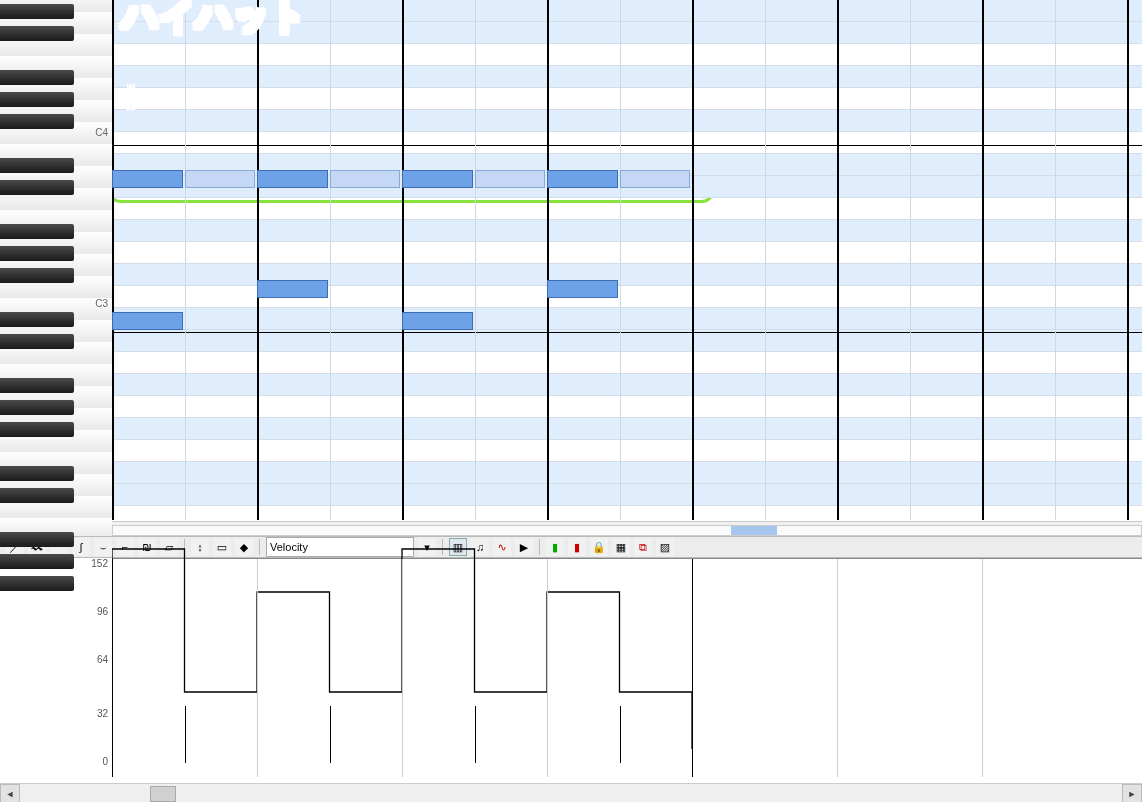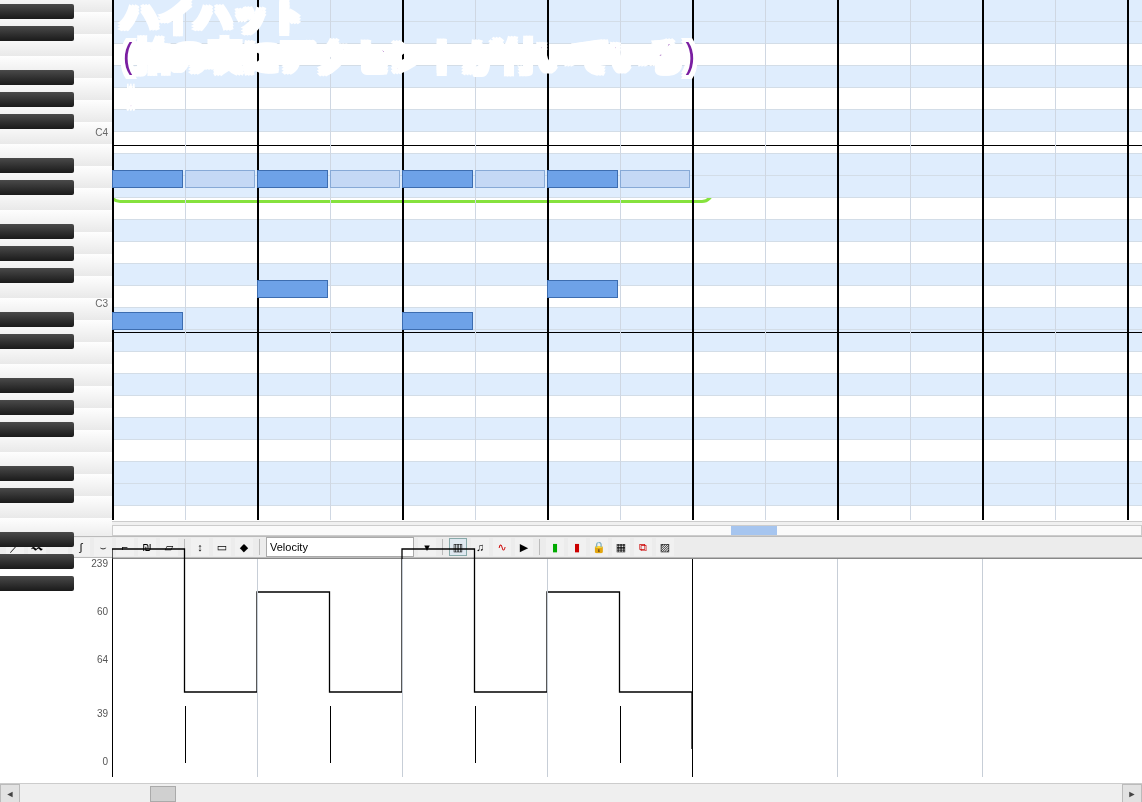--- a/index.html
+++ b/index.html
@@ -392,21 +392,21 @@
 
   <div class="small-scroll">
     <div class="track">
       <div class="mark" style="left:618px"></div>
     </div>
   </div>
 </div>
 
 <div class="anno" style="left:122px;top:-4px">
   <span>ハイハット</span><br>
-  <span>(拍の表にアクセントが付いている)</span><br>
+  <br>
   <span>↓</span>
 </div>
 
 <div class="toolbar">
   <span class="tbtn">／</span>
   <span class="tbtn">〰</span>
   <span class="tbtn">⌒</span>
   <span class="tbtn">∫</span>
   <span class="tbtn">⌣</span>
   <span class="tbtn">⌐</span>
@@ -428,24 +428,24 @@
   <span class="tbtn" style="color:#0a0">▮</span>
   <span class="tbtn" style="color:#c00">▮</span>
   <span class="tbtn" style="color:#c90">🔒</span>
   <span class="tbtn">▦</span>
   <span class="tbtn" style="color:#c00">⧉</span>
   <span class="tbtn">▨</span>
 </div>
 
 <div class="velpane">
   <div class="vel-ruler">
-    <span class="lab" style="top:0px">239</span>
-    <span class="lab" style="top:48px">60</span>
+    <span class="lab" style="top:0px">152</span>
+    <span class="lab" style="top:48px">96</span>
     <span class="lab" style="top:96px">64</span>
-    <span class="lab" style="top:150px">39</span>
+    <span class="lab" style="top:150px">32</span>
     <span class="lab" style="top:198px">0</span>
   </div>
   <div class="vel-grid" id="velgrid">
     <svg id="veloutline" class="vel-outline" width="1030" height="218">
         <path d="M 0 204 L 0 4 L 72.5 4 L 72.5 147 L 145 147 L 145 47 L 217.5 47 L 217.5 147 L 290 147 L 290 4 L 362.5 4 L 362.5 147 L 435 147 L 435 47 L 507.5 47 L 507.5 147 L 580 147 L 580 204" fill="none" stroke="#000" stroke-width="1.3"></path>
       </svg>
   <div class="velbar" style="left: 0px; height: 200px;"></div>
       <div class="velbar" style="left: 72.5px; height: 57px;"></div>
       <div class="velbar" style="left: 145px; height: 157px;"></div>
       <div class="velbar" style="left: 217.5px; height: 57px;"></div>

